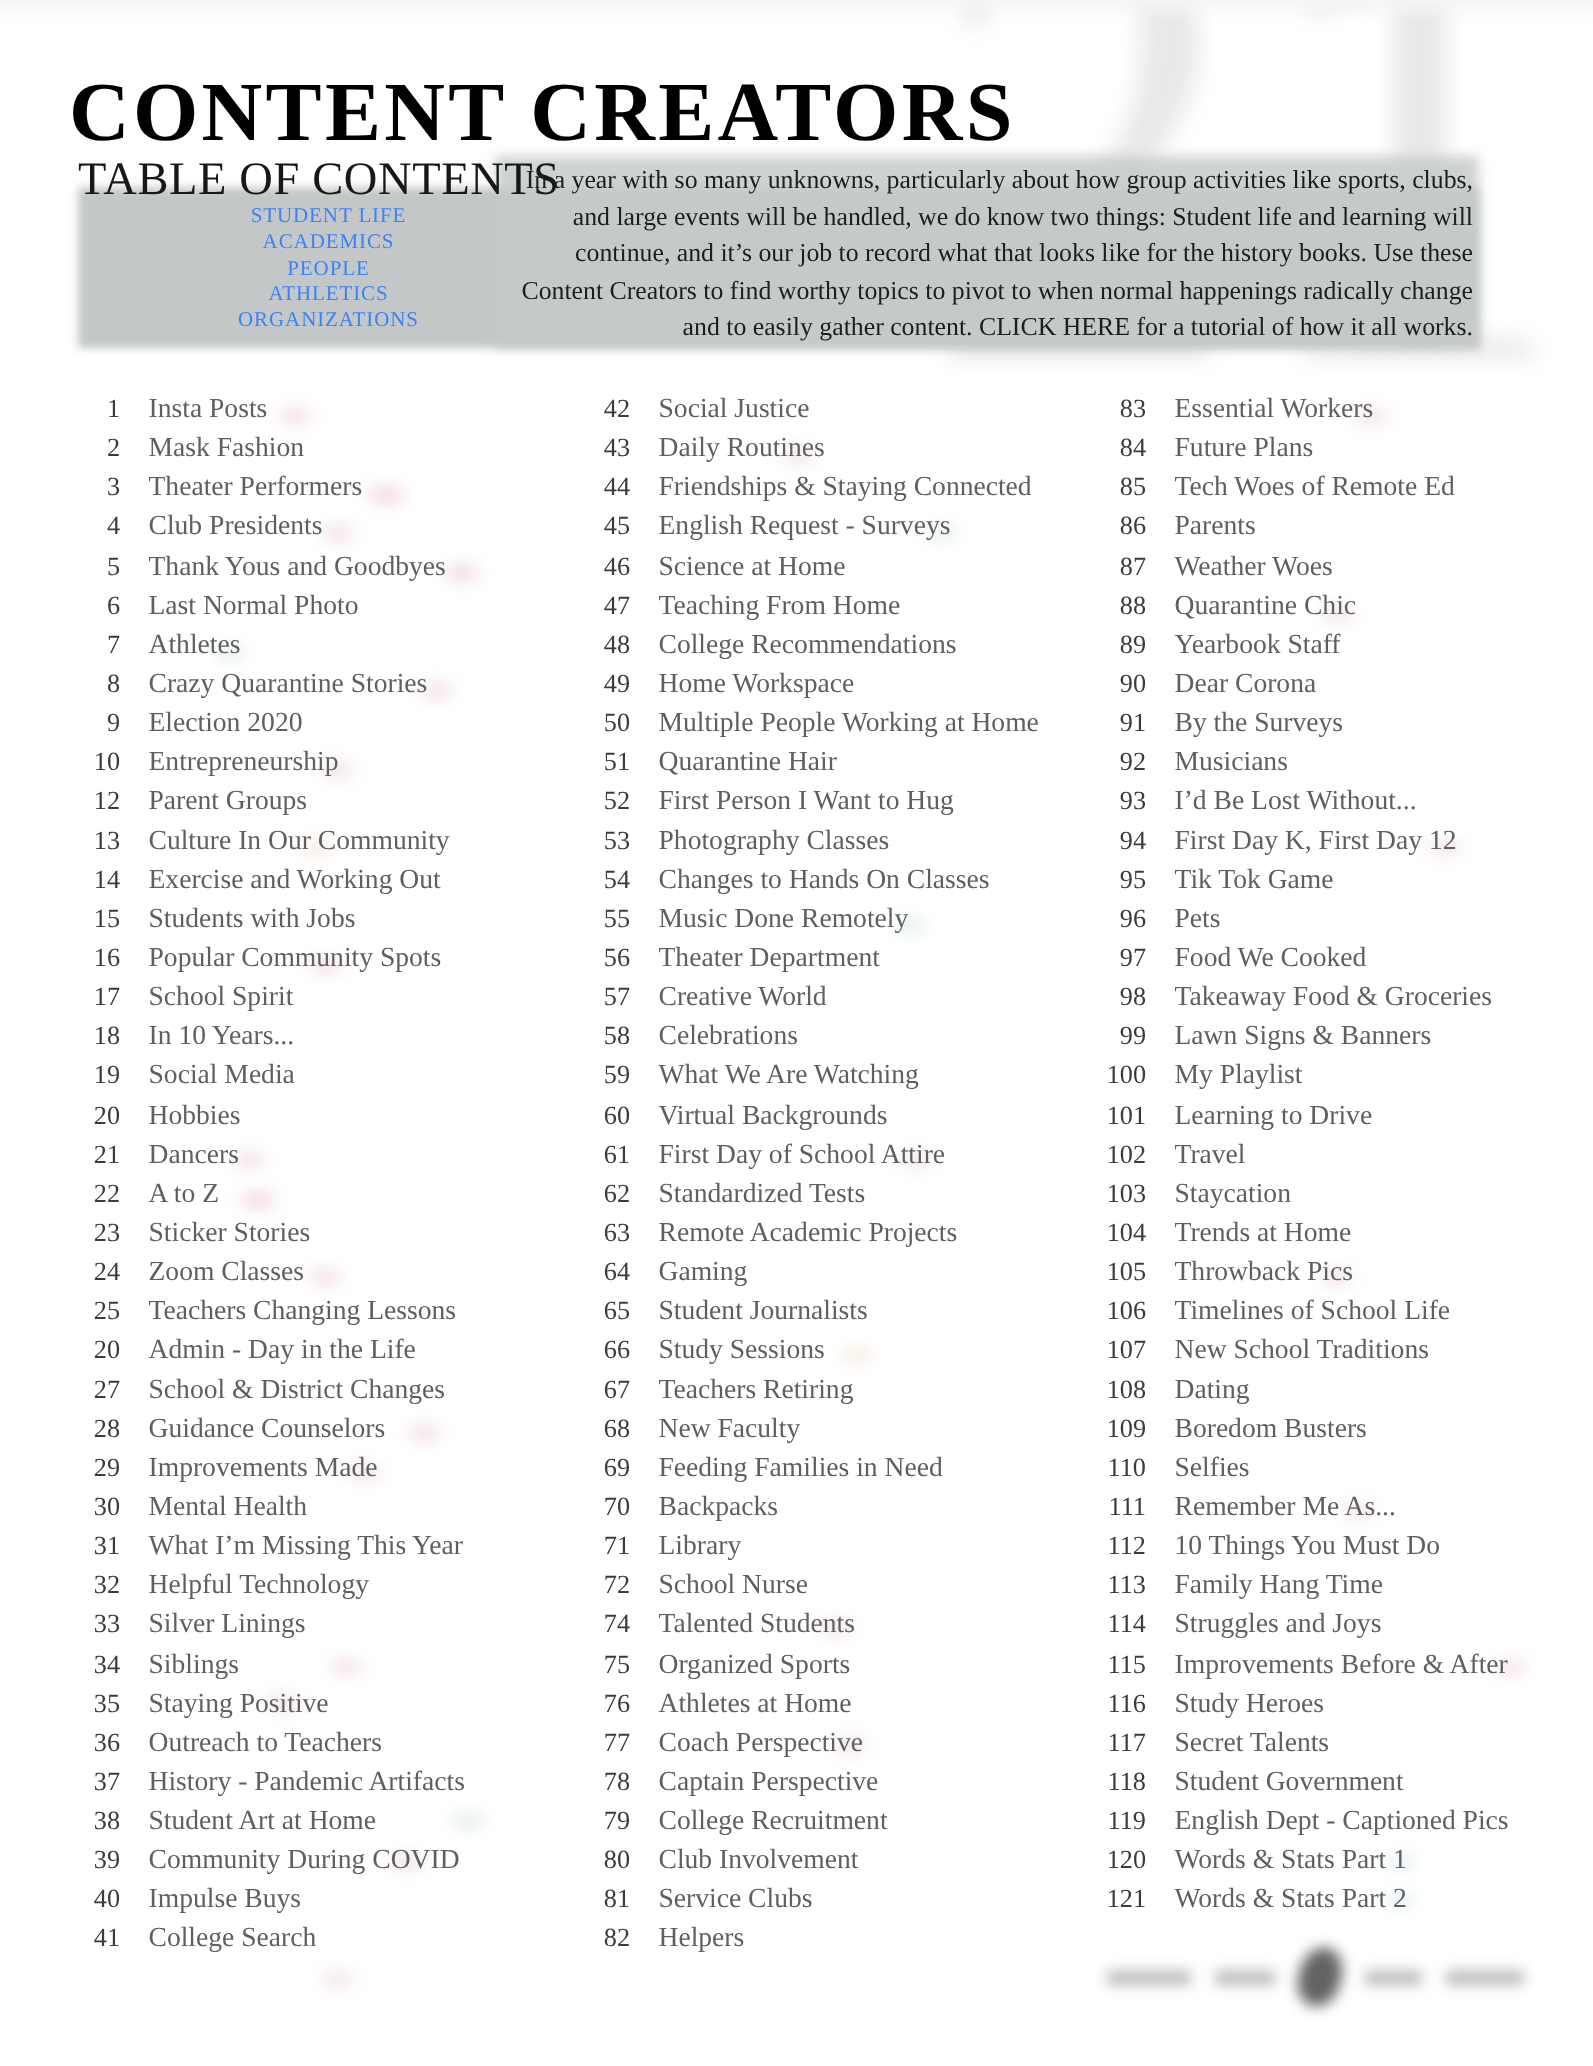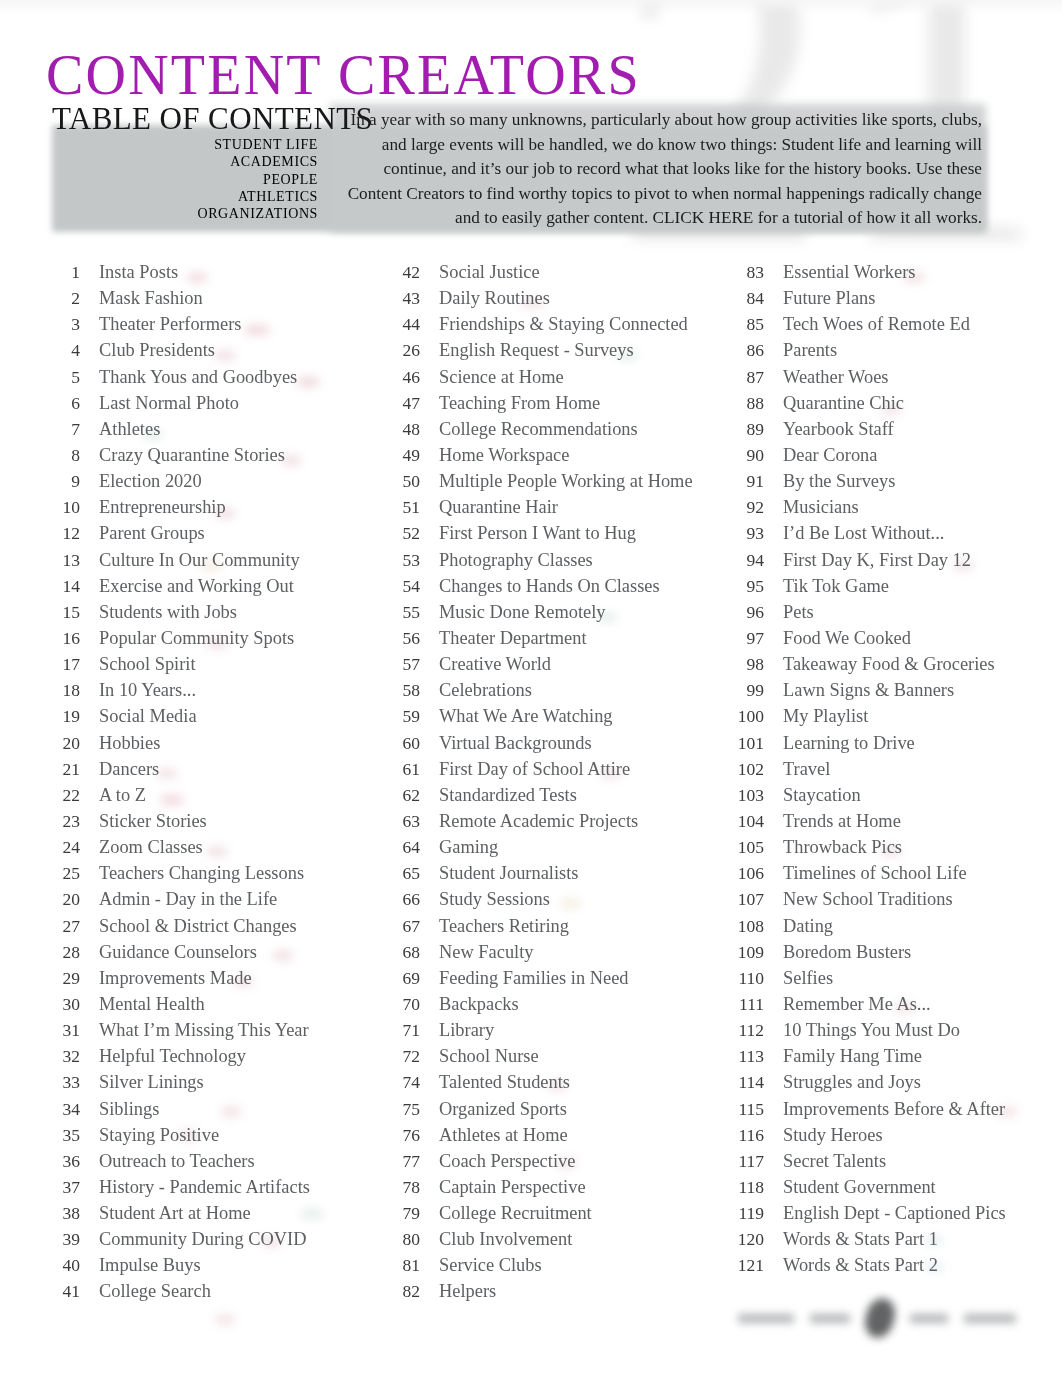--- a/index.html
+++ b/index.html
@@ -48,22 +48,22 @@
     z-index: 3;
   }
 
   .main-title {
     position: absolute;
     left: 46px;
     top: 44px;
     font-size: 56px;
     line-height: 62px;
     letter-spacing: 2.2px;
-    color: #a21caf;
-    font-weight: 400;
+    color: #000000;
+    font-weight: 700;
     white-space: nowrap;
   }
 
   
   .grey-band {
     position: absolute;
     left: 52px;
     top: 125px;
     width: 934px;
     height: 107px;
@@ -101,22 +101,23 @@
     left: 120px;
     top: 136px;
     width: 198px;
     text-align: right;
     z-index: 4;
   }
   .categories .cat {
     font-size: 14px;
     line-height: 17.3px;
     letter-spacing: 0.6px;
-    color: #000000;
+    color: #3b82f6;
     white-space: nowrap;
+    text-align: center;
   }
 
   .intro {
     position: absolute;
     left: 334px;
     top: 108px;
     width: 648px;
     font-size: 17.2px;
     line-height: 24.6px;
     color: #1c1d1f;
@@ -440,21 +441,21 @@
         </div>
         <div class="entry">
           <span class="num">43</span>
           <span class="label">Daily Routines</span>
         </div>
         <div class="entry">
           <span class="num">44</span>
           <span class="label">Friendships &amp; Staying Connected</span>
         </div>
         <div class="entry">
-          <span class="num">26</span>
+          <span class="num">45</span>
           <span class="label">English Request - Surveys</span>
         </div>
         <div class="entry">
           <span class="num">46</span>
           <span class="label">Science at Home</span>
         </div>
         <div class="entry">
           <span class="num">47</span>
           <span class="label">Teaching From Home</span>
         </div>

